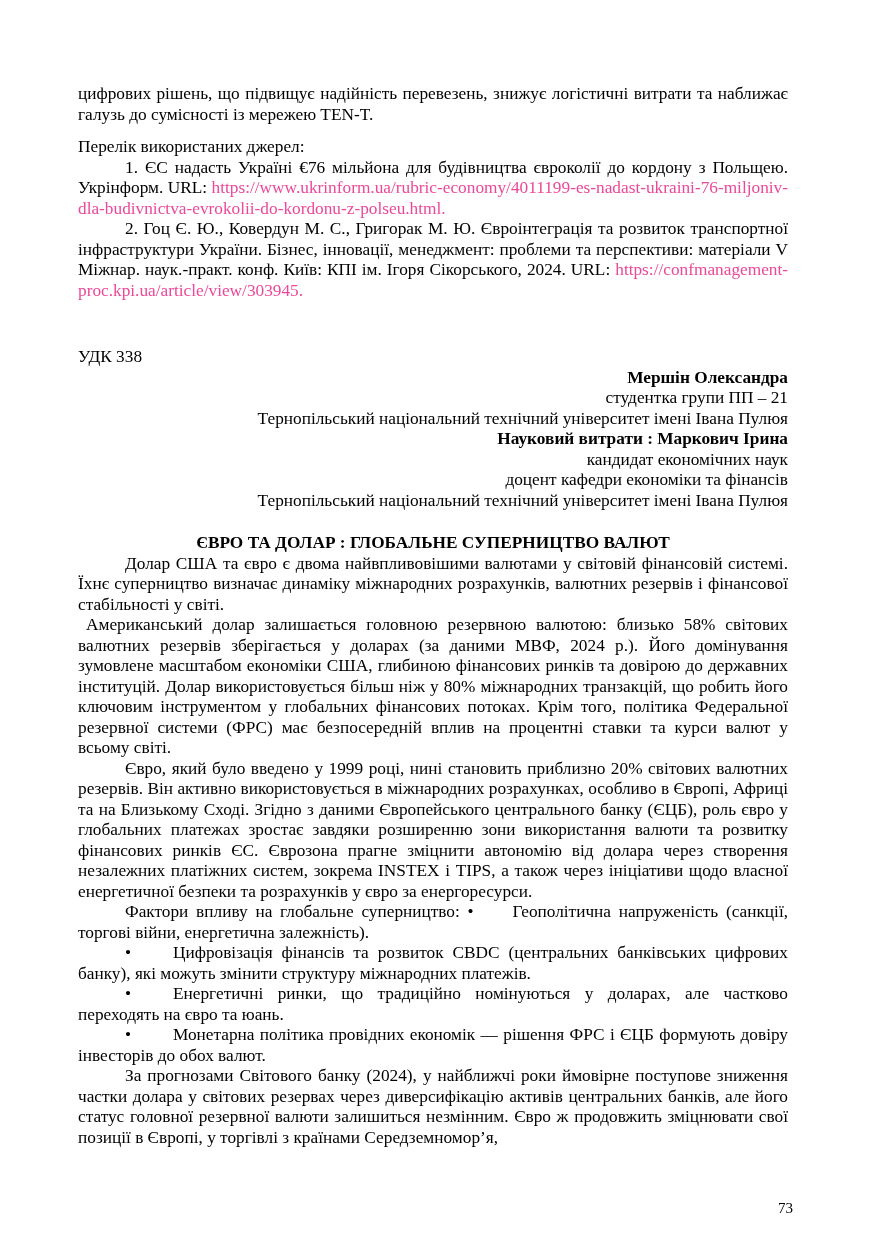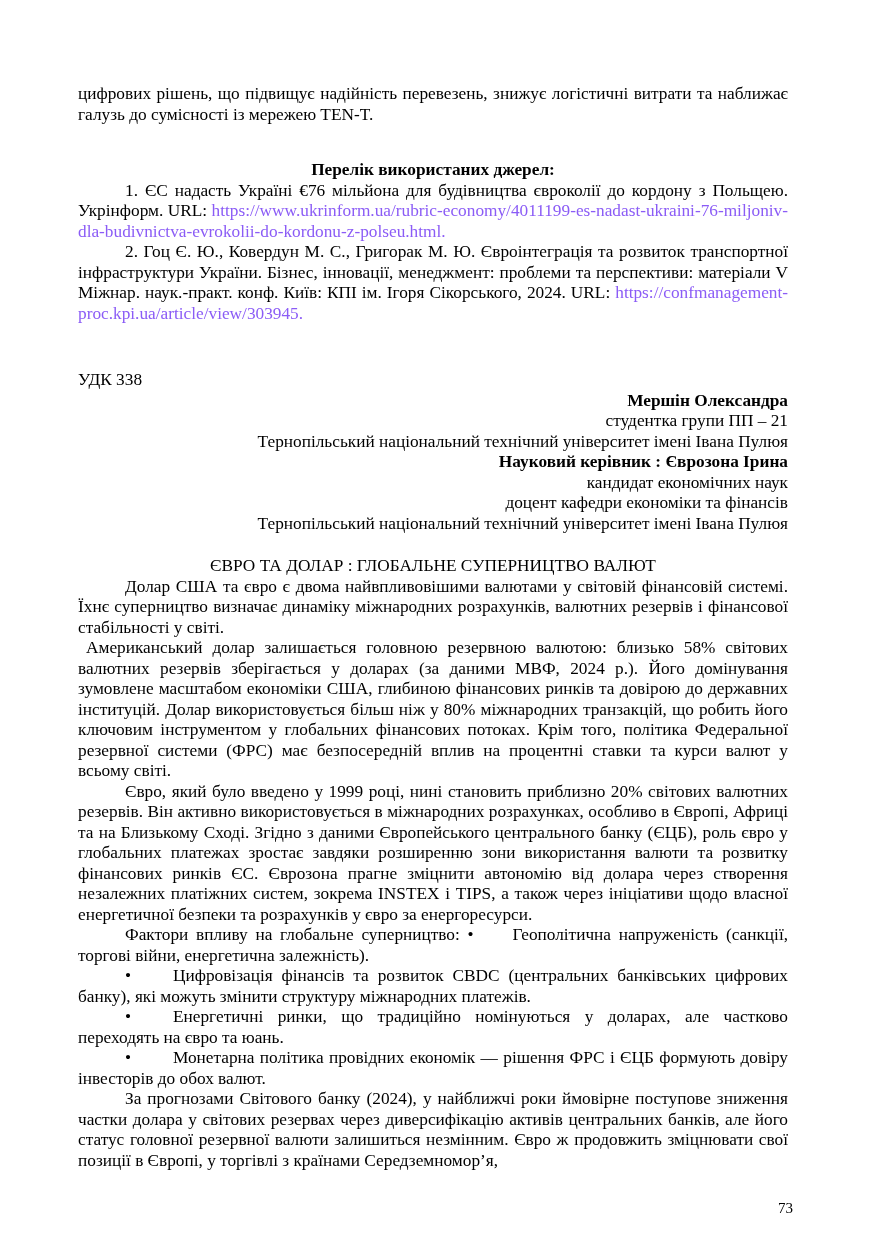--- a/index.html
+++ b/index.html
@@ -23,34 +23,33 @@
       top: 84px;
       width: 710px;
     }
     .line { margin: 0; }
     p { margin: 0; text-align: justify; }
     .indent { text-indent: 47px; }
     .indent-small { text-indent: 8px; }
     .right { text-align: right; }
     .bold { font-weight: bold; }
     a.link {
-      color: #8b5cf6;
+      color: #ec4899;
       text-decoration: none;
     }
     .refs-title {
-      text-align: center;
-      font-weight: bold;
-      margin-top: 35px;
+      font-weight: normal;
+      margin-top: 12px;
     }
     .spacer-big { height: 46px; }
     .udk { margin-top: 0; }
     .authors { }
     .article-title {
       text-align: center;
-      font-weight: normal;
+      font-weight: bold;
       margin-top: 22px;
     }
     .bullet-item {
       text-indent: 47px;
     }
     .bullet-glyph {
       display: inline-block;
       width: 48px;
       text-indent: 0;
     }
@@ -82,21 +81,21 @@
   </p>
 
   <div class="spacer-big"></div>
 
   <div class="udk line">УДК 338</div>
 
   <div class="authors">
     <div class="right bold line">Мершін Олександра</div>
     <div class="right line">студентка групи ПП – 21</div>
     <div class="right line">Тернопільський національний технічний  університет імені Івана Пулюя</div>
-    <div class="right bold line">Науковий керівник : Єврозона Ірина</div>
+    <div class="right bold line">Науковий витрати : Маркович Ірина</div>
     <div class="right line">кандидат економічних наук</div>
     <div class="right line">доцент кафедри економіки та фінансів</div>
     <div class="right line">Тернопільський національний технічний університет імені Івана Пулюя</div>
   </div>
 
   <div class="article-title">ЄВРО ТА ДОЛАР : ГЛОБАЛЬНЕ СУПЕРНИЦТВО ВАЛЮТ</div>
 
   <p class="indent">Долар США та євро є двома найвпливовішими валютами у світовій фінансовій системі. Їхнє суперництво визначає динаміку міжнародних розрахунків, валютних резервів і фінансової стабільності у світі.</p>
   <p class="indent-small">Американський долар залишається головною резервною валютою: близько 58% світових валютних резервів зберігається у доларах (за даними МВФ, 2024 р.). Його домінування зумовлене масштабом економіки США, глибиною фінансових ринків та довірою до державних інституцій. Долар використовується більш ніж у 80% міжнародних транзакцій, що робить його ключовим інструментом у глобальних фінансових потоках. Крім того, політика Федеральної резервної системи (ФРС) має безпосередній вплив на процентні ставки та курси валют у всьому світі.</p>
   <p class="indent">Євро, який було введено у 1999 році, нині становить приблизно 20% світових валютних резервів. Він активно використовується в міжнародних розрахунках, особливо в Європі, Африці та на Близькому Сході. Згідно з даними Європейського центрального банку (ЄЦБ), роль євро у глобальних платежах зростає завдяки розширенню зони використання валюти та розвитку фінансових ринків ЄС. Єврозона прагне зміцнити автономію від долара через створення незалежних платіжних систем, зокрема INSTEX і TIPS, а також через ініціативи щодо власної енергетичної безпеки та розрахунків у євро за енергоресурси.</p>

